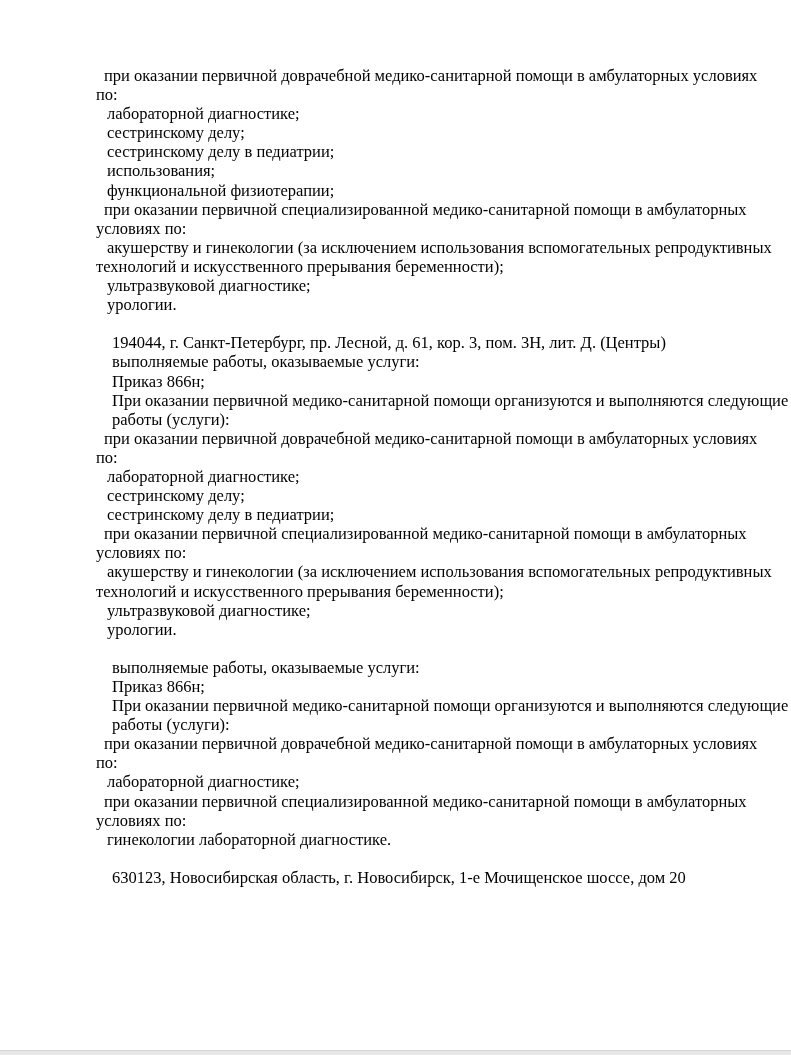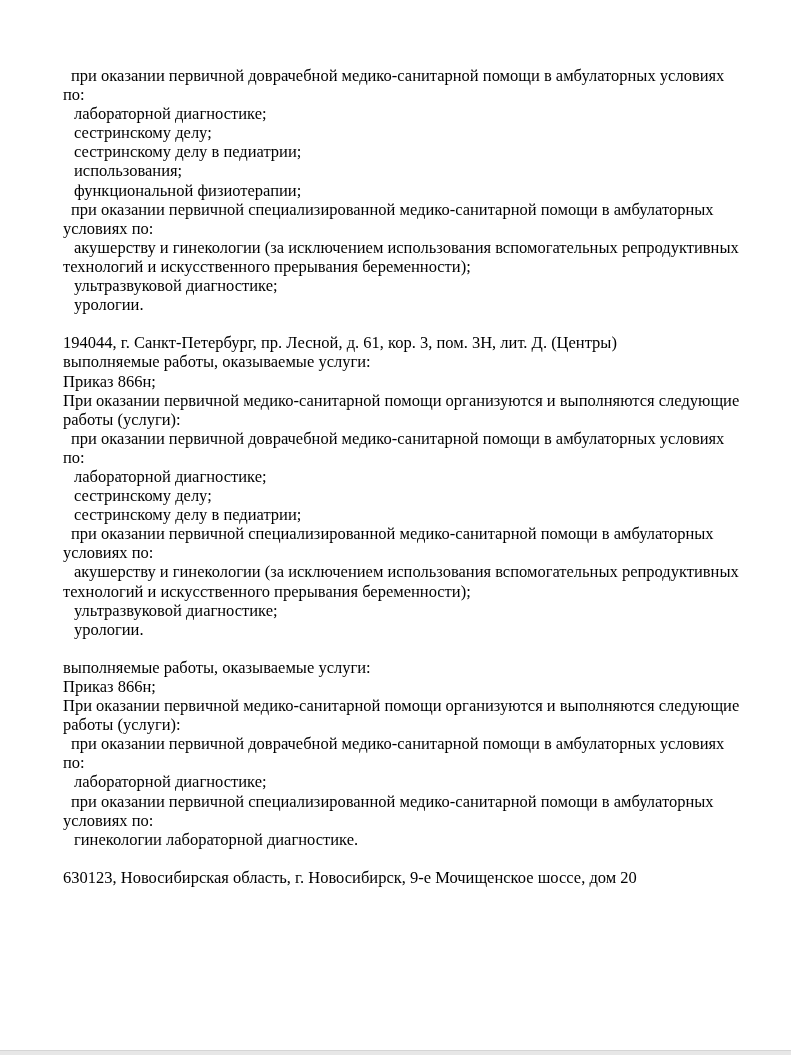--- a/index.html
+++ b/index.html
@@ -13,32 +13,32 @@
     position: relative;
     overflow: hidden;
     font-family: "Liberation Serif", "DejaVu Serif", serif;
     color: #000000;
   }
   .doc {
     position: absolute;
     top: 0;
     left: 0;
     width: 791px;
-    padding: 66px 0 0 63px;
+    padding: 66px 0 0 96px;
     box-sizing: border-box;
     font-size: 16.5px;
     line-height: 19.1px;
   }
   .para {
     margin: 0;
     white-space: pre;          
   }
   .para.l1 { text-indent: 8px; }   
   .para.l2 { text-indent: 11px; }  
-  .para.base { text-indent: 0; }   
+  .para.base { text-indent: 0; margin-left: 16px; }   
   .para.blank { height: 19.1px; }  
   .bottom-bar {
     position: absolute;
     left: 0;
     bottom: 0;
     width: 791px;
     height: 4px;
     background: #e7e7e7;
     border-top: 1px solid #d5d5d5;
   }
@@ -83,17 +83,17 @@
       <p class="para base">Приказ 866н;</p>
       <p class="para base">При оказании первичной медико-санитарной помощи организуются и выполняются следующие
 работы (услуги):</p>
       <p class="para l1">при оказании первичной доврачебной медико-санитарной помощи в амбулаторных условиях
 по:</p>
       <p class="para l2">лабораторной диагностике;</p>
       <p class="para l1">при оказании первичной специализированной медико-санитарной помощи в амбулаторных
 условиях по:</p>
       <p class="para l2">гинекологии лабораторной диагностике.</p>
       <p class="para blank"></p>
-      <p class="para base">630123, Новосибирская область, г. Новосибирск, 9-е Мочищенское шоссе, дом 20</p>
+      <p class="para base">630123, Новосибирская область, г. Новосибирск, 1-е Мочищенское шоссе, дом 20</p>
     </div>
 </div>
 
 <div class="bottom-bar"></div>
 
 </body></html>

